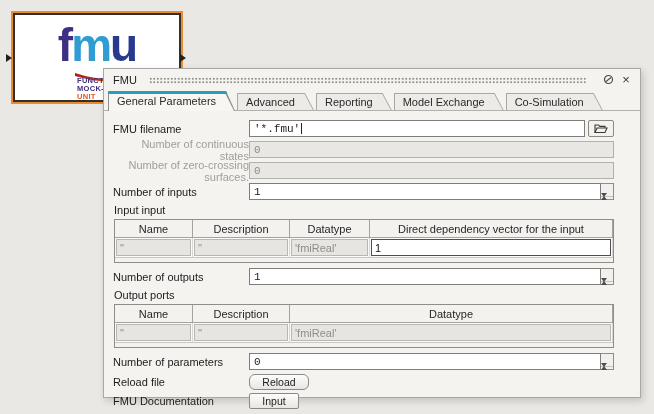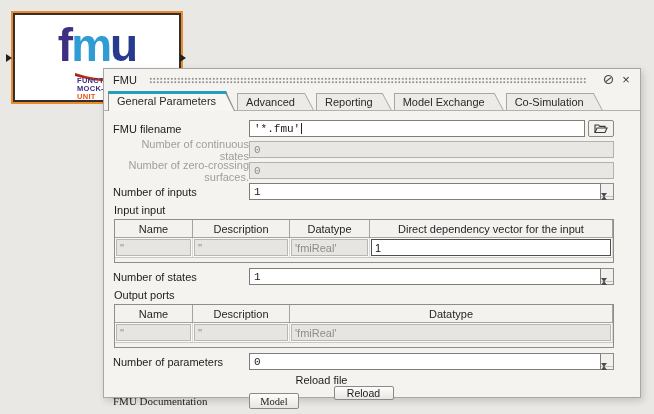--- a/index.html
+++ b/index.html
@@ -107,21 +107,21 @@
     box-sizing:border-box; }
   .td:last-of-type { border-right:none; }
   .td-inner { height:100%; box-sizing:border-box; background:#e7e5e2;
     border:1px solid #b9b7b3; color:#8f8d89; display:flex; align-items:center; padding:0 3px; }
   .td.edit .td-inner { background:#ffffff; border:1px solid #4f4f4f; color:#111; }
   .tfoot { height:4px; background:#f3f2ef; border-top:1px solid #c9c7c3; grid-column:1 / -1; }
 
   .mini-btn { height:16px; box-sizing:border-box; background:linear-gradient(#fdfdfc,#e8e6e3);
     border:1px solid #8b8984; border-radius:2px; font-size:10.5px;
     display:flex; align-items:center; justify-content:center; padding:0 2px; cursor:default; }
-  .mini-btn.reload { width:60px; }
+  .mini-btn.reload { width:60px;border-radius:6px; }
   .mini-btn.show { width:50px; }
 </style>
 </head>
 <body>
 
 <div class="fmu-block">
   <span class="port in"></span>
   <span class="port out"></span>
   <div class="logo-word">
     <span class="logo-f">f</span><span class="logo-m">m</span><span class="logo-u">u</span>
@@ -241,21 +241,21 @@
       <div class="td">
           <span class="td-inner">'fmiReal'</span>
         </div>
       <div class="td edit">
           <span class="td-inner">1</span>
         </div>
       <div class="tfoot"></div>
     </div>
 
     <div class="frow">
-      <span class="flabel">Number of states</span>
+      <span class="flabel">Number of outputs</span>
       <span class="fctrl">
         <span class="tbox">
             <span>1</span>
           </span>
         <span class="spin">
           <span class="up"><span class="tri-up"></span></span>
           <span class="dn"><span class="tri-down"></span></span>
         </span>
       </span>
     </div>
@@ -284,28 +284,28 @@
         <span class="tbox">
             <span>0</span>
           </span>
         <span class="spin">
           <span class="up"><span class="tri-up"></span></span>
           <span class="dn"><span class="tri-down"></span></span>
         </span>
       </span>
     </div>
 
-    <div class="frow" style="height:16px; margin-bottom:3px;flex-direction:column;">
+    <div class="frow" style="height:16px; margin-bottom:3px;">
       <span class="flabel">Reload file</span>
       <span class="mini-btn reload">
           <span>Reload</span>
         </span>
     </div>
 
-    <div class="frow" style="height:16px; margin-bottom:0;font-family:Liberation Serif, serif;">
+    <div class="frow" style="height:16px; margin-bottom:0;">
       <span class="flabel">FMU Documentation</span>
       <span class="mini-btn show">
-          <span>Model</span>
+          <span>Input</span>
         </span>
     </div>
 
   </div>
 </div>
 
 </body></html>

